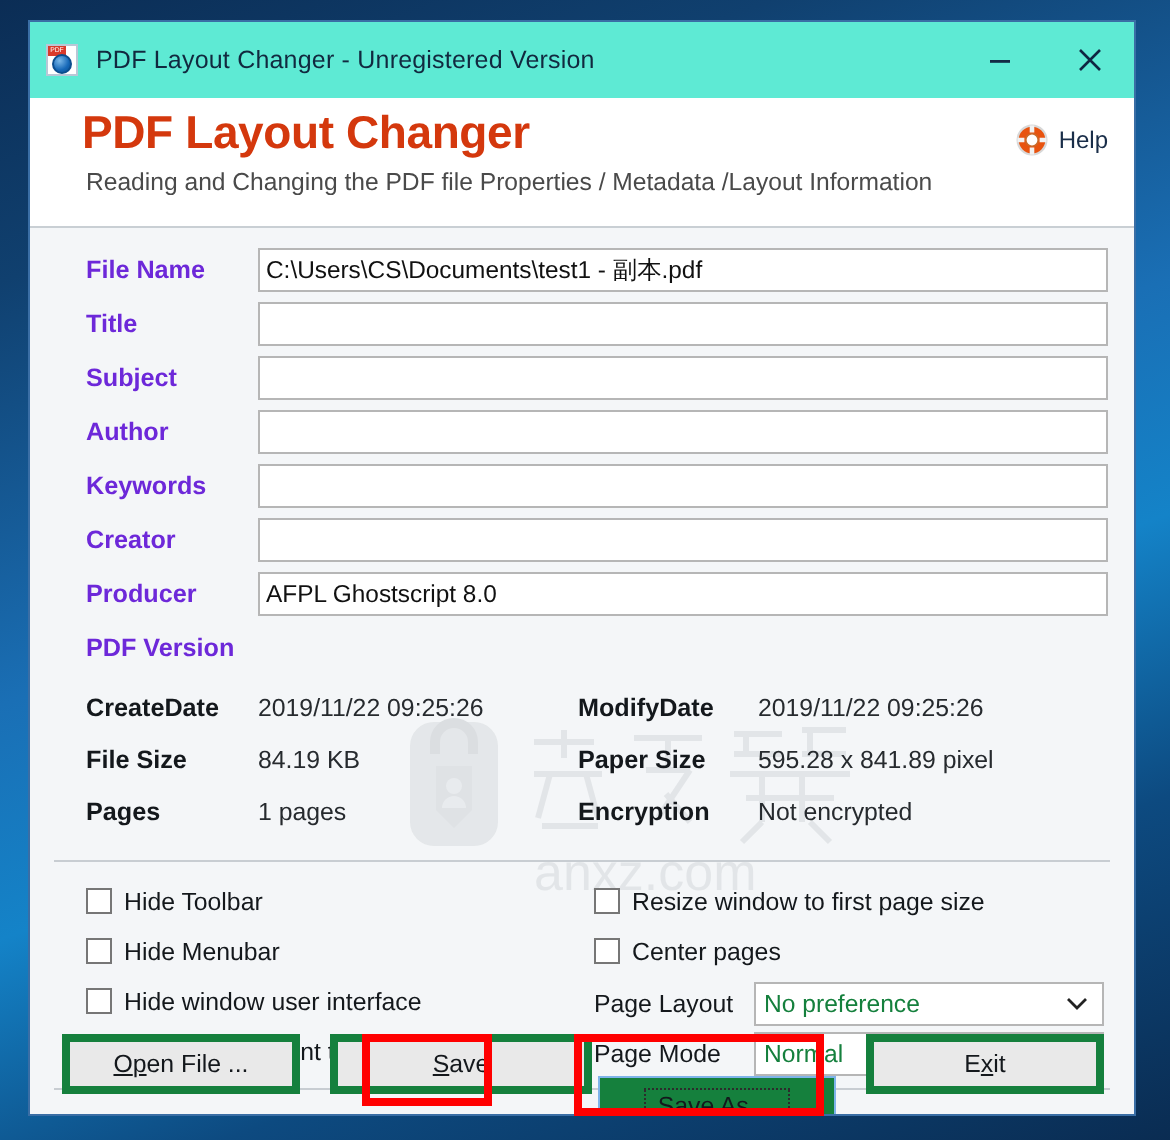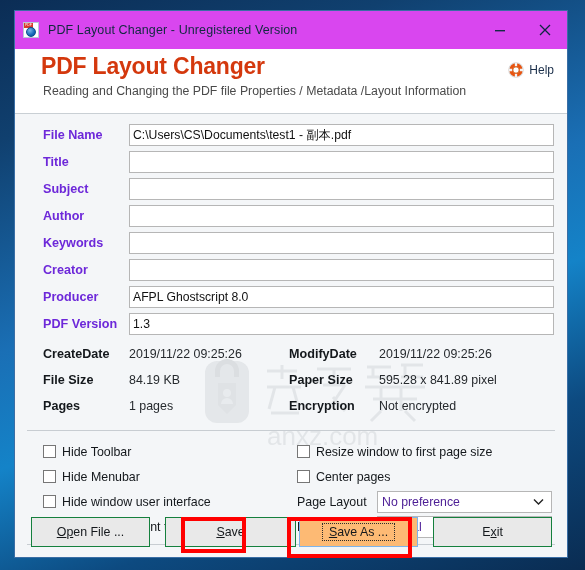--- a/index.html
+++ b/index.html
@@ -24,21 +24,21 @@
     background: #f2f5f7;
     border: 1px solid #3a6ea5;
     box-sizing: border-box;
     display: flex;
     flex-direction: column;
   }
 
   
   .titlebar {
     height: 38px;
-    background: #d946ef;
+    background: #5eead4;
     display: flex;
     align-items: center;
     flex: 0 0 auto;
     position: relative;
   }
   .app-icon {
     width: 16px;
     height: 16px;
     margin-left: 8px;
     margin-right: 9px;
@@ -232,50 +232,51 @@
     white-space: nowrap;
   }
   .sel {
     position: absolute;
     width: 175px;
     height: 22px;
     box-sizing: border-box;
     border: 1px solid #b6b6b6;
     background: #fff;
     font-size: 12.3px;
-    color: #4c1d95;
+    color: #15803d;
     display: flex;
     align-items: center;
     padding-left: 4px;
   }
   .sel .chev {
     position: absolute;
     right: 7px;
     top: 50%;
     transform: translateY(-50%);
   }
 
   
   .btnbar { position: absolute; left: 0; right: 0; bottom: 0; height: 48px; }
   .btn {
     position: absolute;
     height: 30px;
     box-sizing: border-box;
-    border: 1px solid #15803d;
+    border: 4px solid #15803d;
     background: #e9e9e9;
     font-family: "Liberation Sans", sans-serif;
     font-size: 12.4px;
     color: #14181c;
     display: flex;
     align-items: center;
     justify-content: center;
   }
   .btn.focused {
-    background: #fdba74;
+    background: #15803d;
     border: 1px solid #7eb4ea;
+    margin-top: 21px;
   }
   .btn .inner-focus {
     border: 1px dotted #2c2c2c;
     padding: 1px 6px;
     line-height: 14px;
   }
   .btn u { text-underline-offset: 1px; }
 
   
   .annot {
@@ -370,21 +371,20 @@
       <div class="row" style="top:145px">
         <div class="lbl">Creator</div>
         <input class="inp" type="text" value="" style="">
       </div>
       <div class="row" style="top:172px">
         <div class="lbl">Producer</div>
         <input class="inp" type="text" value="AFPL Ghostscript 8.0" style="">
       </div>
       <div class="row" style="top:199px">
         <div class="lbl">PDF Version</div>
-        <input class="inp" type="text" value="1.3" style="">
       </div>
     </div>
 
     <div class="meta">
       <div class="meta-row" style="top:233px">
         <div class="m-l1">CreateDate</div>
         <div class="m-v1">2019/11/22 09:25:26</div>
         <div class="m-l2">ModifyDate</div>
         <div class="m-v2">2019/11/22 09:25:26</div>
       </div>

